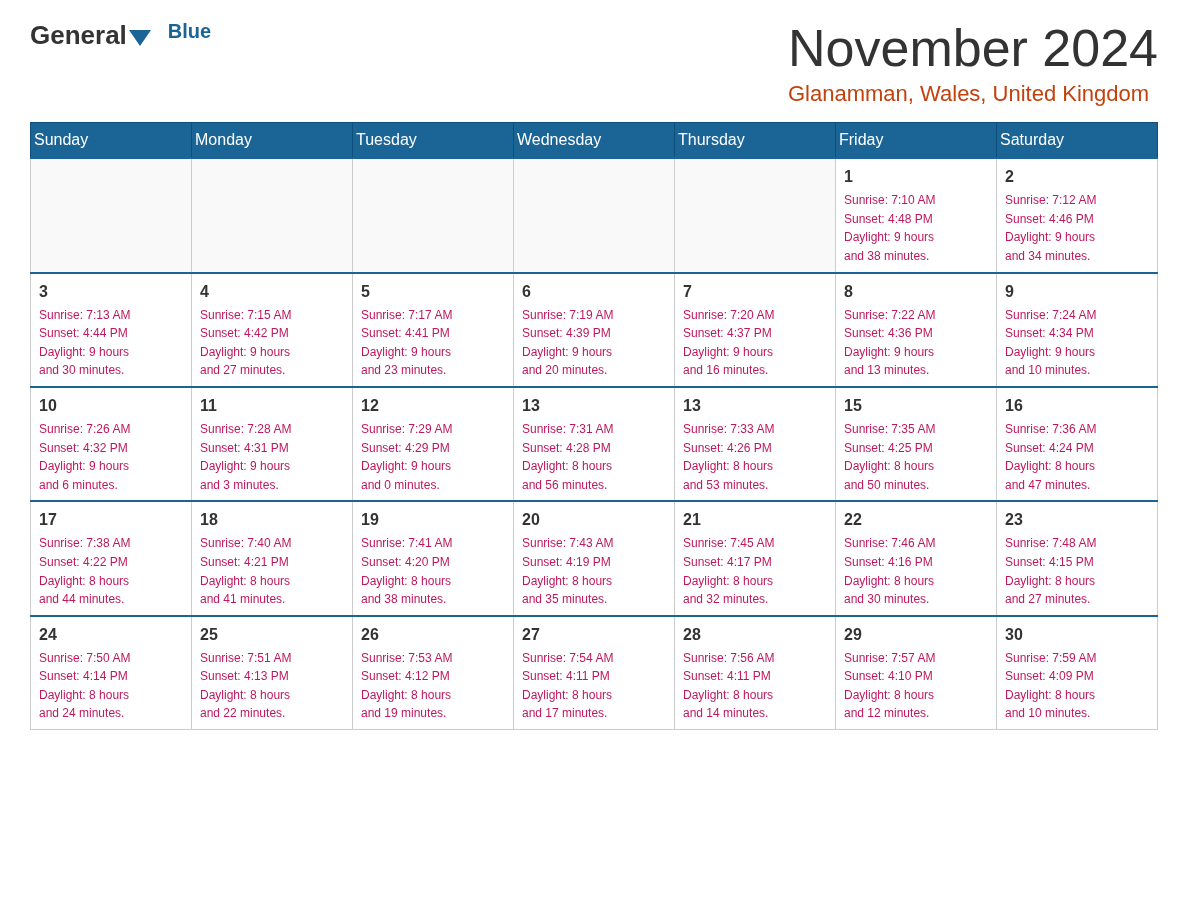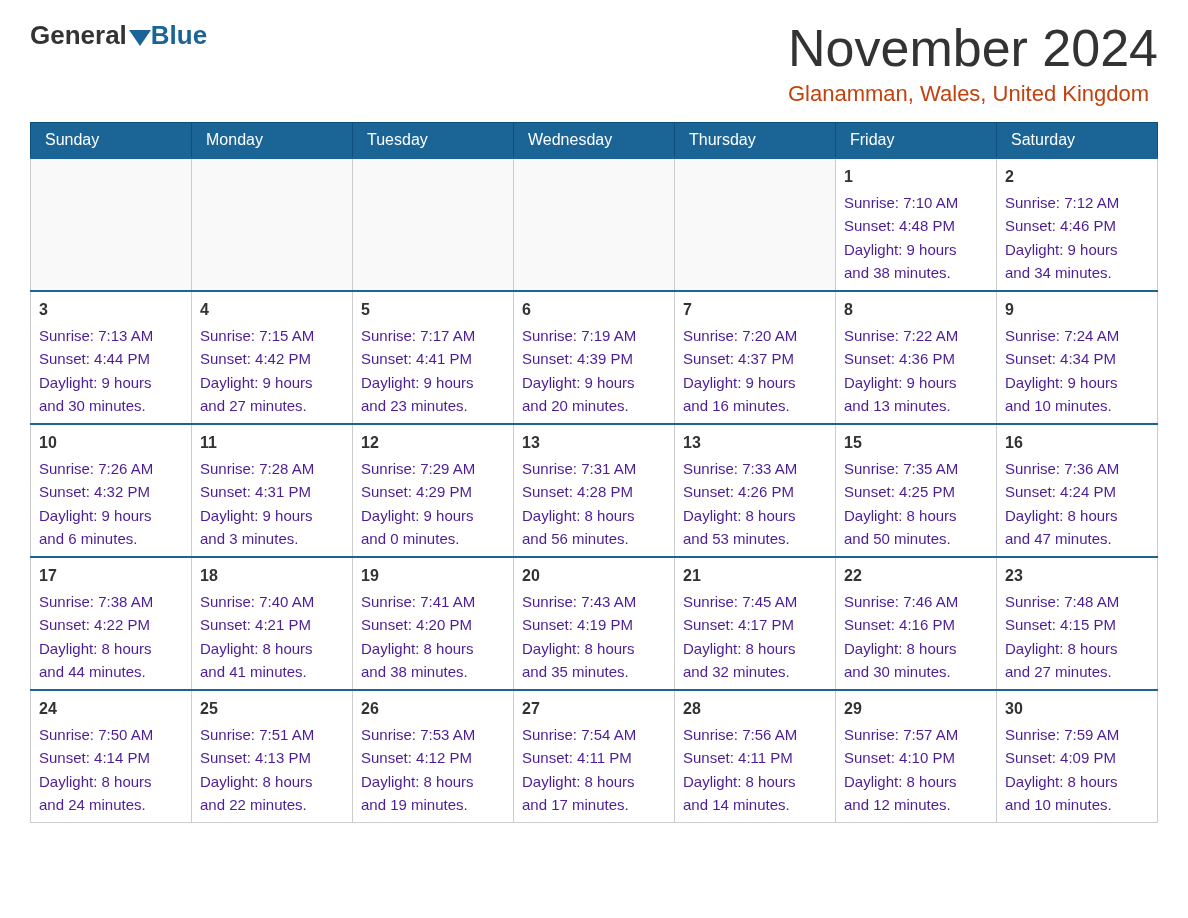--- a/index.html
+++ b/index.html
@@ -54,21 +54,21 @@
     .calendar {
       width: 100%;
       border-collapse: collapse;
       margin-top: 15px;
     }
     .calendar th {
       background-color: #1a6496;
       color: #fff;
       font-size: 16px;
       font-weight: normal;
-      padding: 8px 14px;
+      padding: 8px 3px;
       text-align: left;
       border: 1px solid #0d4f7a;
     }
     .calendar td {
       vertical-align: top;
       padding: 6px 8px;
       border: 1px solid #ccc;
       width: calc(100% / 7);
       min-height: 100px;
       font-size: 13px;
@@ -78,40 +78,40 @@
       border-top: 2px solid #1a6496;
     }
     .day-number {
       font-size: 16px;
       font-weight: bold;
       color: #333;
       display: block;
       margin-bottom: 2px;
     }
     .day-info {
-      color: #4c1d95;
-      font-size: 15px;
+      color: #be185d;
+      font-size: 12px;
       line-height: 1.55;
     }
     .empty-cell {
       background: #f9f9f9;
     }
   </style>
 </head>
 <body>
 
 <div class="header">
   <div class="logo">
     <div class="logo-text">
       <span class="logo-general">General</span>
       <svg width="22" height="20" viewBox="0 0 22 20" style="margin: 4px 0 0 2px;">
         <polygon points="11,18 0,2 22,2" fill="#1a6496"></polygon>
       </svg>
     </div>
-    <span class="logo-blue" style="font-size:26px; font-weight:bold; color:#1a6496; margin-left:0;">Blue</span>
+    <span class="logo-blue" style="font-size:20px; font-weight:bold; color:#1a6496; margin-left:17px;">Blue</span>
   </div>
   <div class="title-section">
     <div class="month-title">November 2024</div>
     <div class="location">Glanamman, Wales, United Kingdom</div>
   </div>
 </div>
 
 <table class="calendar">
   <thead>
     <tr>

